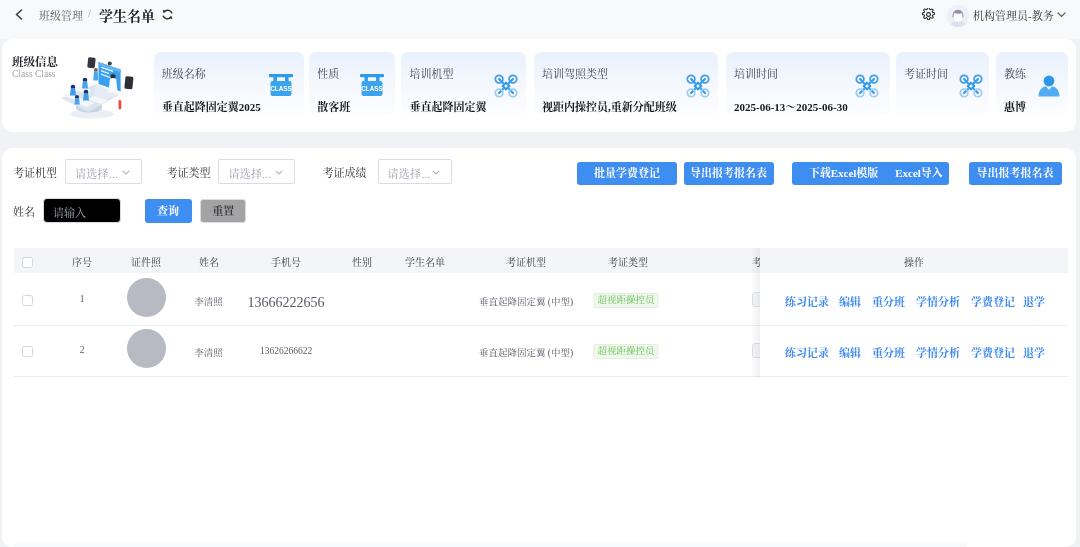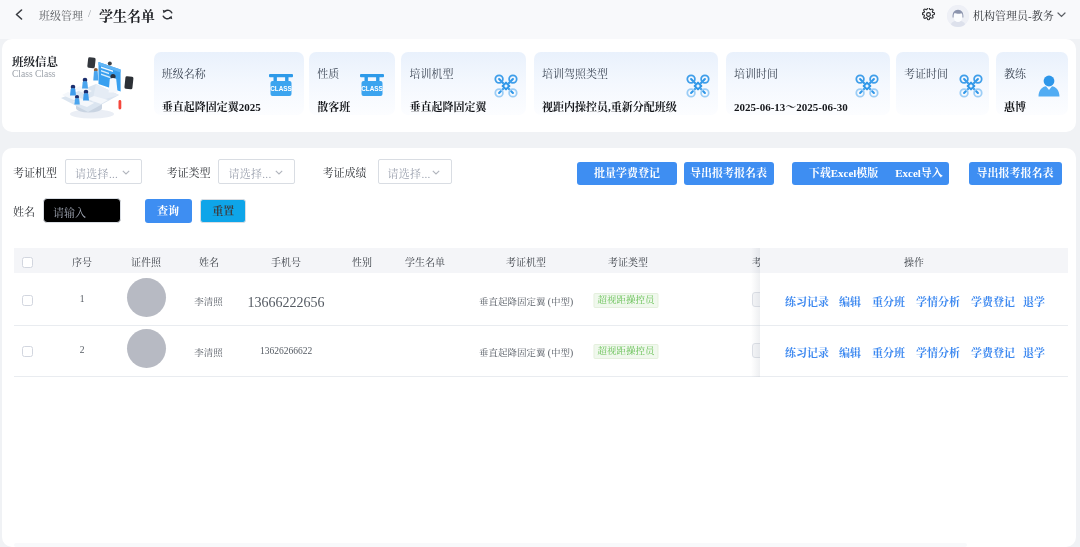--- a/index.html
+++ b/index.html
@@ -227,21 +227,21 @@
     <span class="ph">请选择...</span>
     <svg style="position:absolute;right:11px;top:10px" width="8" height="5" viewBox="0 0 8 5">
       <polyline points="0.8,0.8 4,4 7.2,0.8" fill="none" stroke="#b0b4bc" stroke-width="1.1"></polyline>
     </svg>
   </div>
 <div class="flabel" style="left:13px;top:202.5px">姓名</div>
 <div class="input" style="left:43px;width:78px">
     <span class="ph" style="position:absolute;left:9px;top:5px;font-size:11px;color:#9da3b0">请输入</span>
   </div>
 <div class="qbtn" style="left:144.6px;width:47px;background:#3e8ef2;color:#fff">查询</div>
-<div class="qbtn" style="left:200.3px;width:46px;background:#0ea5e9;border:1px solid #d9dde3;color:#3c3f45;line-height:22px">重置</div>
+<div class="qbtn" style="left:200.3px;width:46px;background:#a3a3a3;border:1px solid #d9dde3;color:#3c3f45;line-height:22px">重置</div>
 
 <div class="bluebtn" style="left:577px;width:100px">批量学费登记</div>
 <div class="bluebtn" style="left:683.5px;width:90px">导出报考报名表</div>
 <div class="bluebtn" style="left:791.5px;width:104px">下载Excel模版</div>
 <div class="bluebtn" style="left:889px;width:60px">Excel导入</div>
 <div class="bluebtn" style="left:968.5px;width:93px">导出报考报名表</div>
 
 <div class="thead"></div>
 <div class="cb" style="top:257px"></div>
 <div class="th" style="left:82px">序号</div>

